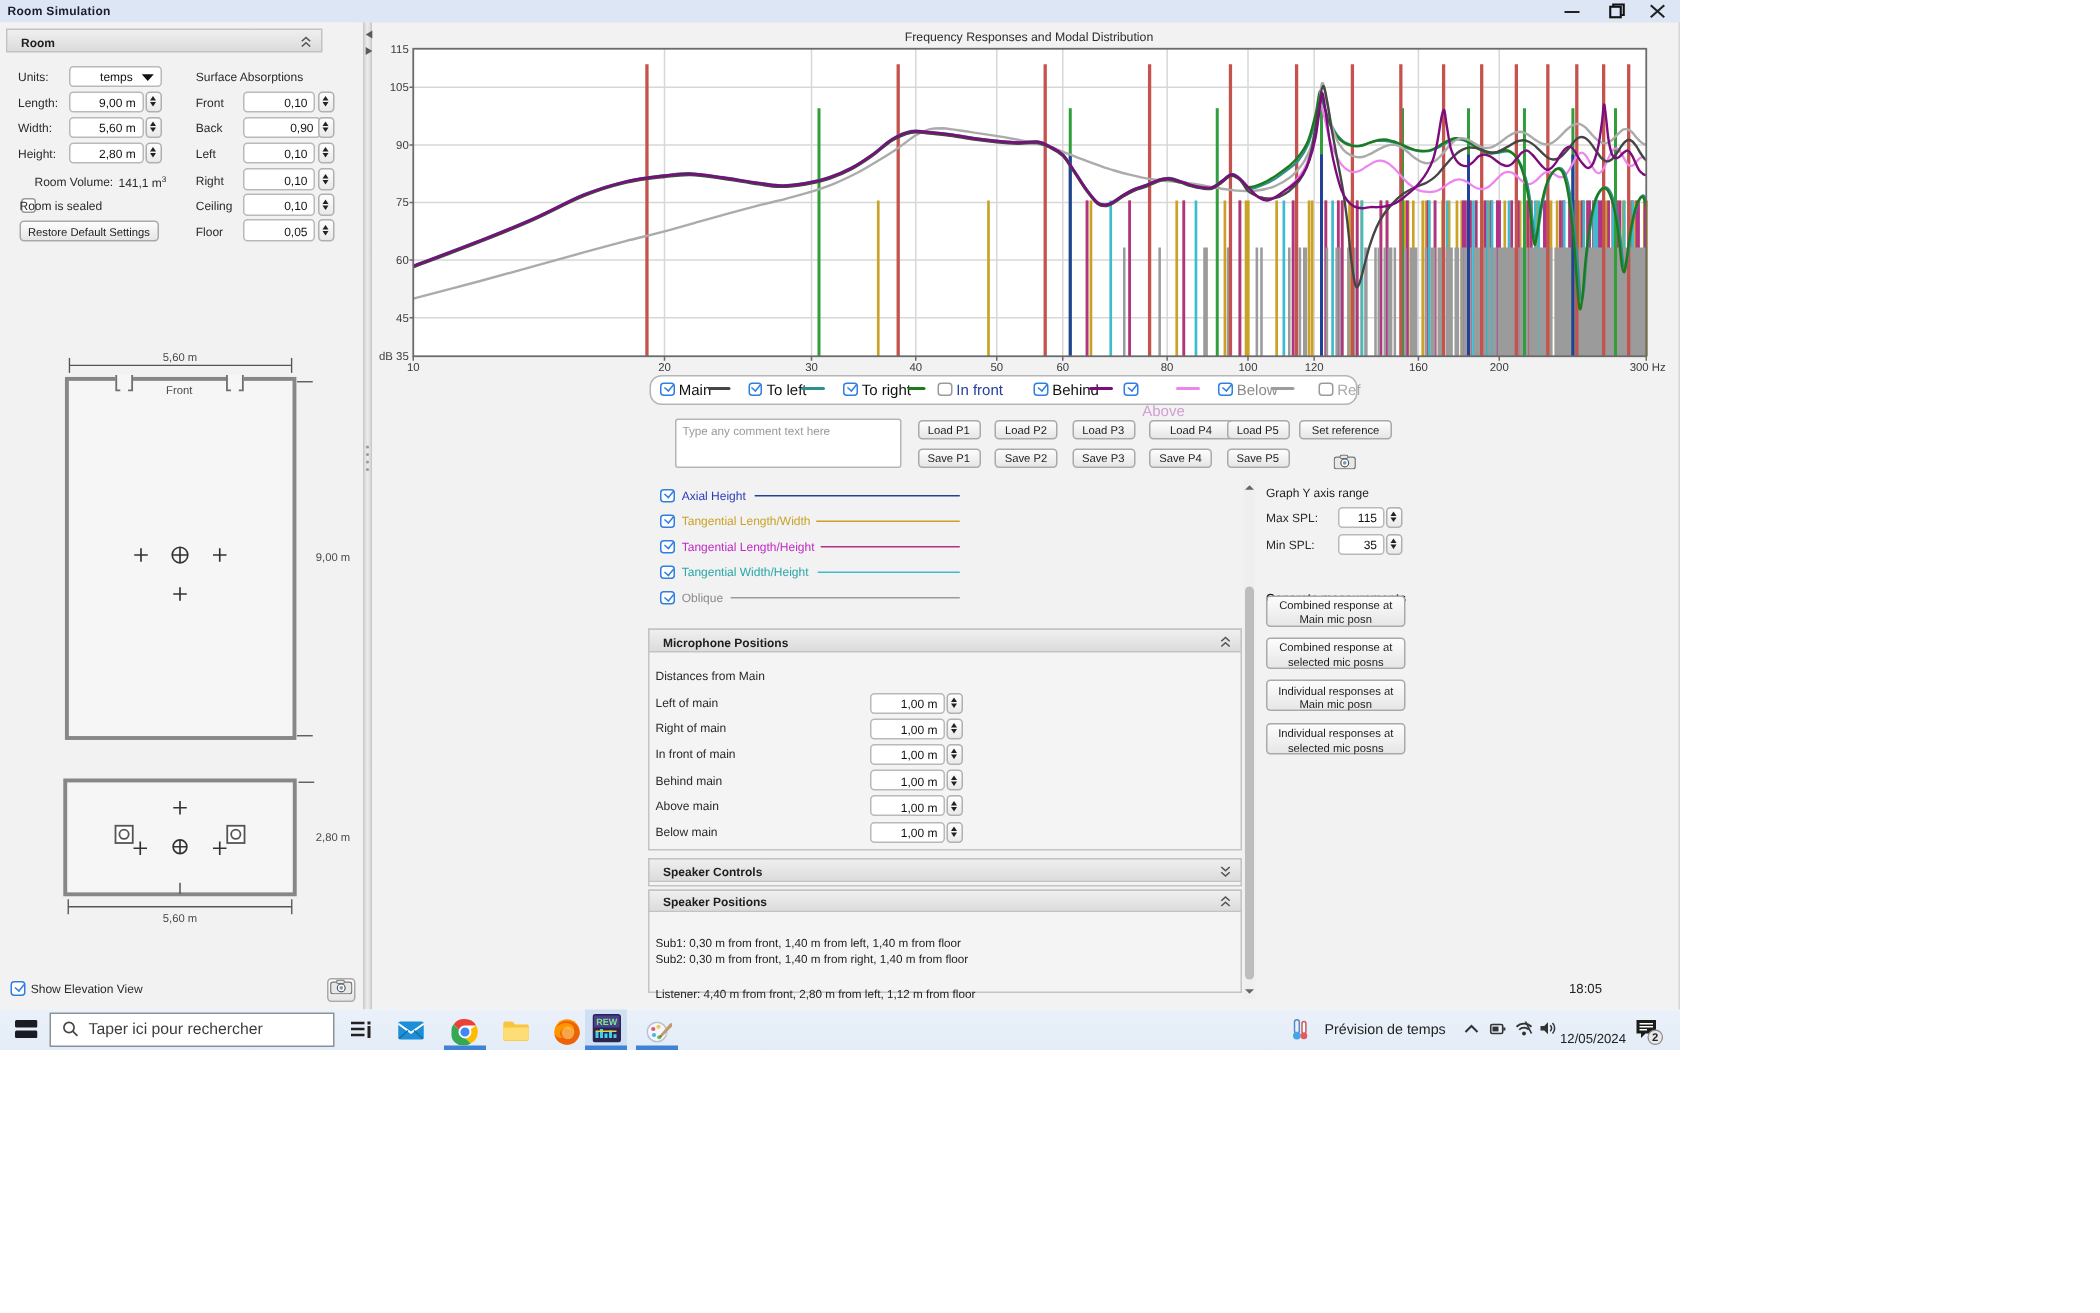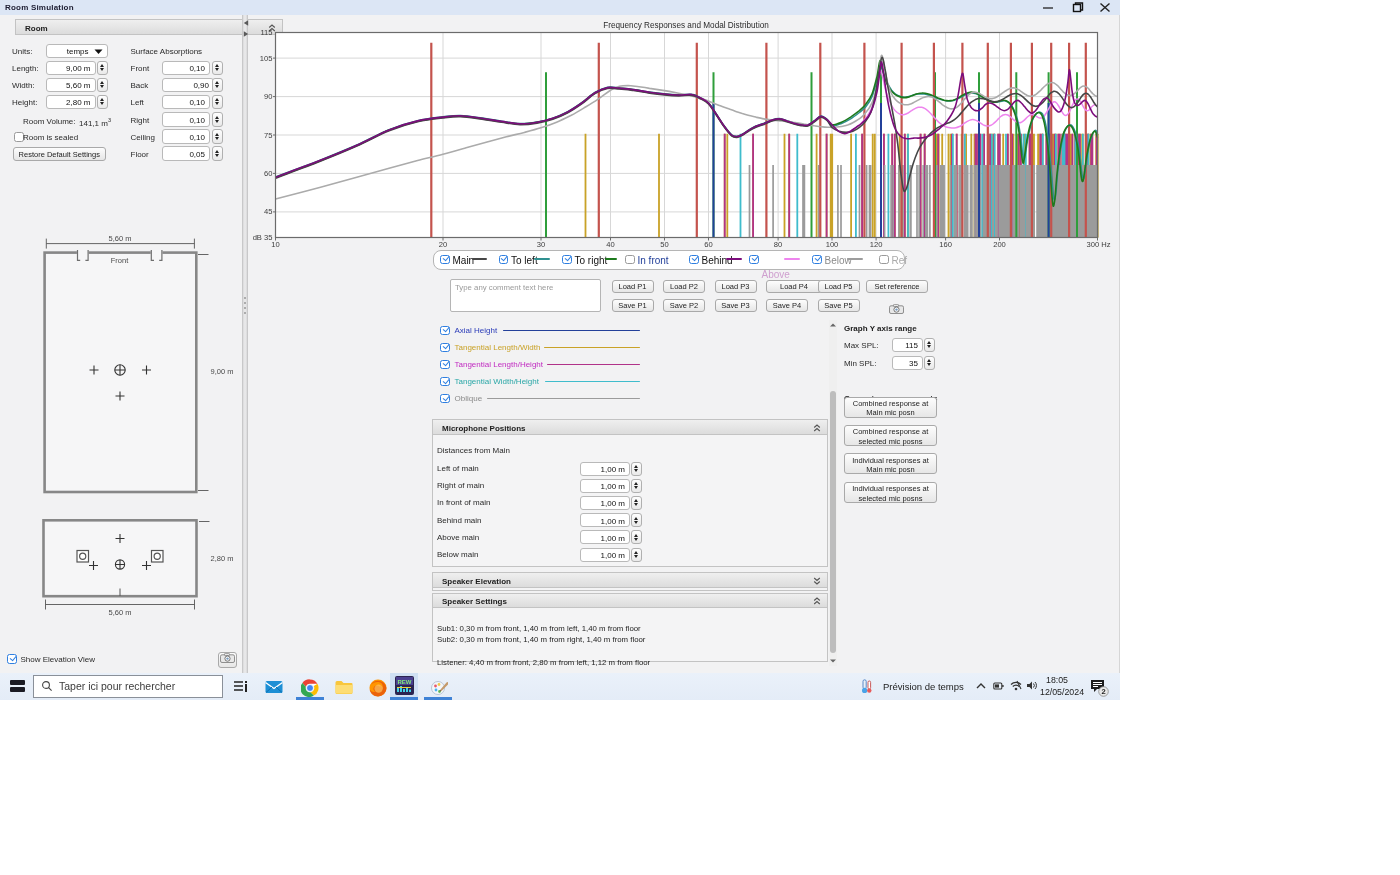--- a/index.html
+++ b/index.html
@@ -47,21 +47,21 @@
 <svg class="winbtn" style="right:33px" width="20" height="11">
       <rect x="6.5" y="2.5" width="7" height="7" fill="none" stroke="#111" stroke-width="1.4"></rect>
       <path d="M8.5 2.5V1h7v7h-1.5" fill="none" stroke="#111" stroke-width="1.4"></path>
     </svg>
 <svg class="winbtn" style="right:5px" width="20" height="11">
       <path d="M5.5 1.5 14.5 9.5M14.5 1.5 5.5 9.5" stroke="#222" stroke-width="1.4"></path>
     </svg>
 </div>
 
 <div class="abs" id="leftpanel"></div>
-<div class="hdr" style="left:15px;top:19px;width:268px;height:16px">
+<div class="hdr" style="left:4px;top:19px;width:211px;height:16px">
     <span class="ht">Room</span>
 <svg class="chev" viewBox="0 0 8 8">
       <path d="M1.2 3.5 4 1l2.8 2.5M1.2 7 4 4.5 6.8 7" fill="none" stroke="#555" stroke-width="1.1"></path>
     </svg>
   </div>
 <span class="lbl" style="left:12px;top:47px">Units:</span>
 <div class="inp" style="left:45.5px;top:43.5px;width:62px;height:14.5px">
     <span style="right:18px">temps</span>
   </div>
 <svg class="abs" style="left:94px;top:48.5px" width="9" height="6">
@@ -78,21 +78,21 @@
   </div>
 <div class="spin" style="left:96.5px;top:77.5px;height:14.5px"></div>
 <span class="lbl" style="left:12px;top:98px">Height:</span>
 <div class="inp" style="left:45.5px;top:94.5px;width:50px;height:14.5px">
     <span>2,80 m</span>
   </div>
 <div class="spin" style="left:96.5px;top:94.5px;height:14.5px"></div>
 <span class="lbl" style="left:23px;top:116.5px">Room Volume:</span>
 <span class="lbl" style="left:79px;top:116.5px">141,1 m<sup style="font-size:5.5px">3</sup></span>
 <div class="cb off" style="left:14px;top:132px"></div>
-<span class="lbl" style="left:23px;top:133px">Room is sealed</span>
+<span class="lbl" style="left:13px;top:133px">Room is sealed</span>
 <div class="btn" style="left:12.5px;top:146.5px;width:93.5px;height:14px;line-height:13px">Restore Default Settings</div>
 <span class="lbl" style="left:130.5px;top:47px">Surface Absorptions</span>
 <span class="lbl" style="left:130.5px;top:64px">Front</span>
 <div class="inp" style="left:162px;top:60.5px;width:48px;height:14.5px">
     <span>0,10</span>
   </div>
 <div class="spin" style="left:211.5px;top:60.5px;height:14.5px"></div>
 <span class="lbl" style="left:130.5px;top:81px">Back</span>
 <div class="inp" style="left:162px;top:77.5px;width:52px;height:14.5px">
     <span>0,90</span>
@@ -281,21 +281,21 @@
 <div class="cb on" style="left:440px;top:359.70000000000005px"></div>
 <span class="lbl" style="left:454.5px;top:360.20000000000005px;color:#c12ac1">Tangential Length/Height</span>
 <div class="sw" style="left:546.5px;top:363.70000000000005px;width:93.5px;background:#b13389;height:1.6px"></div>
 <div class="cb on" style="left:440px;top:376.80000000000007px"></div>
 <span class="lbl" style="left:454.5px;top:377.30000000000007px;color:#2aa7a7">Tangential Width/Height</span>
 <div class="sw" style="left:544.5px;top:380.80000000000007px;width:95.5px;background:#3fbccc;height:1.6px"></div>
 <div class="cb on" style="left:440px;top:393.9000000000001px"></div>
 <span class="lbl" style="left:454.5px;top:394.4000000000001px;color:#8a8a8a">Oblique</span>
 <div class="sw" style="left:486.5px;top:397.9000000000001px;width:153.5px;background:#9b9b9b;height:1.6px"></div>
 
-<span class="lbl" style="left:844px;top:323.5px;font-weight:bold;color:#1d1d1d">Graph Y axis range</span>
+<span class="lbl" style="left:844px;top:323.5px;font-weight:normal;color:#1d1d1d">Graph Y axis range</span>
 <span class="lbl" style="left:844px;top:340.5px">Max SPL:</span>
 <div class="inp" style="left:892px;top:337.5px;width:31px;height:14.5px">
     <span>115</span>
   </div>
 <div class="spin" style="left:924px;top:337.5px;height:14.5px"></div>
 <span class="lbl" style="left:844px;top:358.5px">Min SPL:</span>
 <div class="inp" style="left:892px;top:355.5px;width:31px;height:14.5px">
     <span>35</span>
   </div>
 <div class="spin" style="left:924px;top:355.5px;height:14.5px"></div>
@@ -339,28 +339,28 @@
   </div>
 <div class="spin" style="left:631px;top:530.3000000000001px;height:14px"></div>
 <span class="lbl" style="left:437px;top:550.0000000000001px">Below main</span>
 <div class="inp" style="left:580px;top:547.5000000000001px;width:50px;height:14px">
     <span>1,00 m</span>
   </div>
 <div class="spin" style="left:631px;top:547.5000000000001px;height:14px"></div>
 
 <div class="abs" id="secctl"></div>
 <div class="hdr" style="left:432px;top:572px;width:396px;height:15.5px">
-    <span class="ht">Speaker Elevation</span>
+    <span class="ht">Speaker Controls</span>
 <svg class="chev" viewBox="0 0 8 8" style="top:3.5px">
       <path d="M1.2 1 4 3.5 6.8 1M1.2 4.5 4 7 6.8 4.5" fill="none" stroke="#555" stroke-width="1.1"></path>
     </svg>
   </div>
 <div class="abs" id="secpos"></div>
 <div class="hdr" style="left:432px;top:592.5px;width:396px;height:15.5px">
-    <span class="ht">Speaker Settings</span>
+    <span class="ht">Speaker Positions</span>
 <svg class="chev" viewBox="0 0 8 8" style="top:3.5px">
       <path d="M1.2 3.5 4 1l2.8 2.5M1.2 7 4 4.5 6.8 7" fill="none" stroke="#555" stroke-width="1.1"></path>
     </svg>
   </div>
 <span class="postxt" style="left:437px;top:623.5px">Sub1: 0,30 m from front, 1,40 m from left, 1,40 m from floor</span>
 <span class="postxt" style="left:437px;top:634.5px">Sub2: 0,30 m from front, 1,40 m from right, 1,40 m from floor</span>
 <span class="postxt" style="left:437px;top:658px">Listener: 4,40 m from front, 2,80 m from left, 1,12 m from floor</span>
 
 <div class="abs" id="scroll2"></div>
 <svg class="abs" style="left:829px;top:321px" width="8" height="8">
@@ -445,20 +445,20 @@
   </svg>
 <svg class="abs" style="left:1010px;top:680px" width="12" height="11" viewBox="0 0 12 11">
     <path d="M1 4.5a7 7 0 0 1 10 0M2.8 6.5a4.4 4.4 0 0 1 6.4 0" fill="none" stroke="#333" stroke-width="1.2"></path>
     <circle cx="6" cy="9" r="1.3" fill="#333"></circle>
     <path d="M7 1 11 9" stroke="#333" stroke-width="1.1"></path>
   </svg>
 <svg class="abs" style="left:1026px;top:680px" width="12" height="11" viewBox="0 0 12 11">
     <path d="M1 4v3h2.5L6 9.5V1.5L3.5 4z" fill="#333"></path>
     <path d="M7.5 3.5a3 3 0 0 1 0 4M9 2a5 5 0 0 1 0 7" fill="none" stroke="#333" stroke-width="1"></path>
   </svg>
-<span class="tbtxt" style="left:1046px;top:675px;font-size:8.8px;color:#222">18:05</span>
+<span class="tbtxt" style="left:1046px;top:654px;font-size:8.8px;color:#222">18:05</span>
 <span class="tbtxt" style="left:1040px;top:686.5px;font-size:8.8px;color:#222">12/05/2024</span>
 <svg class="abs" style="left:1090px;top:679px" width="19" height="18" viewBox="0 0 19 18">
     <path d="M1 1h13v9H7l-3 3v-3H1z" fill="#1c1c1c"></path>
     <path d="M3 3.5h9M3 5.5h9M3 7.5h5" stroke="#fff" stroke-width="1"></path>
     <circle cx="13.5" cy="12.5" r="4.8" fill="#e8e8e8" stroke="#888" stroke-width="0.8"></circle>
     <text x="13.5" y="15.3" text-anchor="middle" font-size="7.5" font-weight="bold" fill="#222" font-family="Liberation Sans">2</text>
   </svg>
 
 </body></html>

